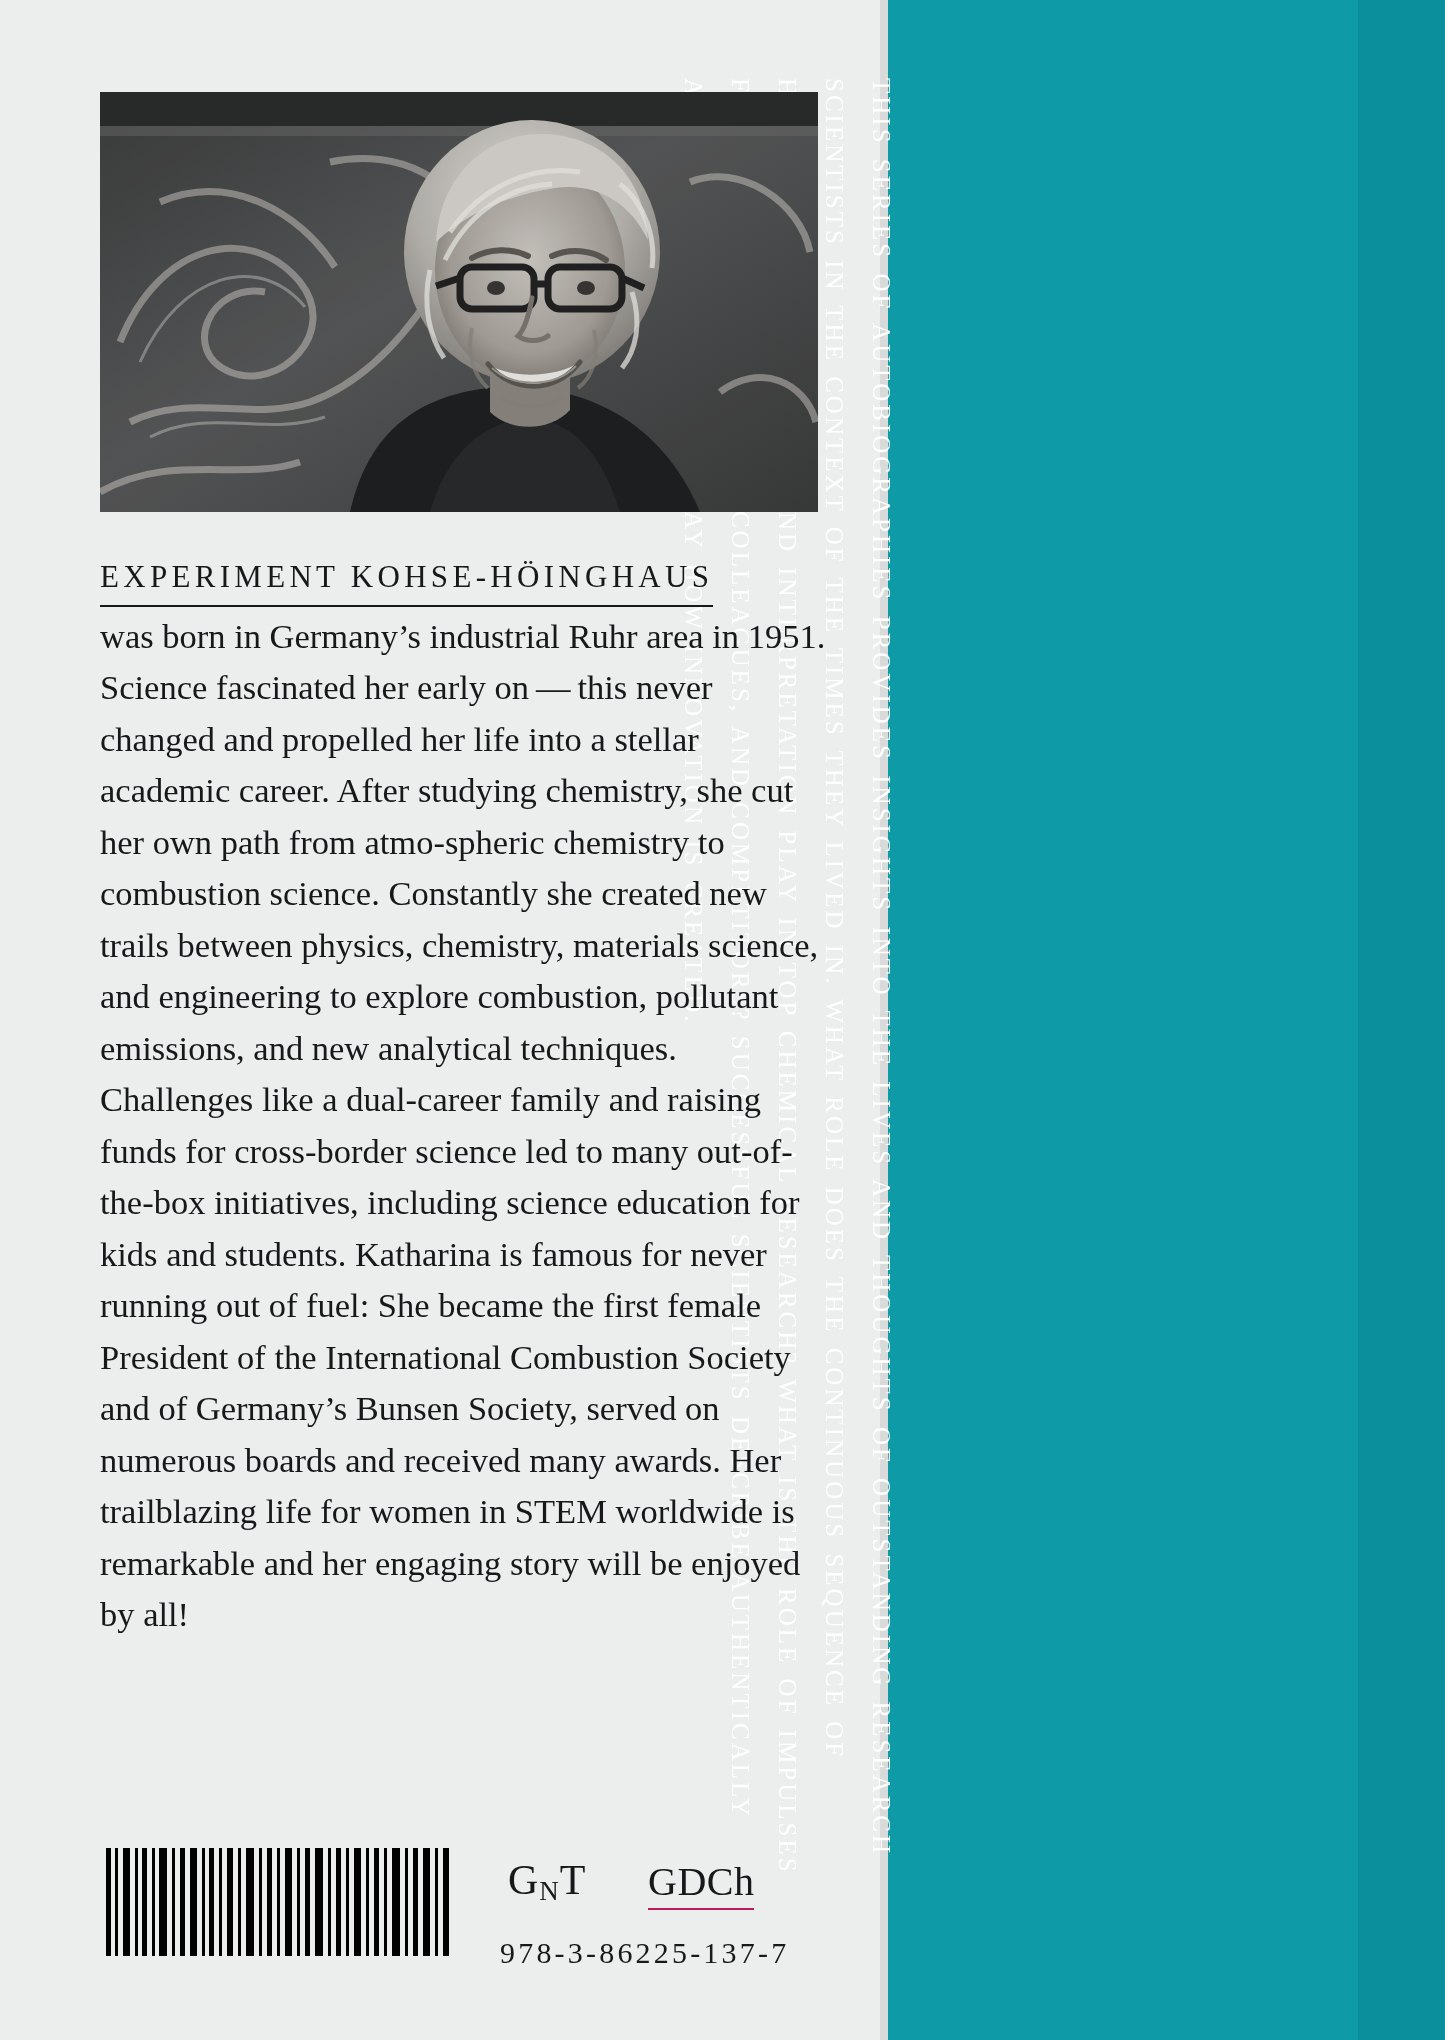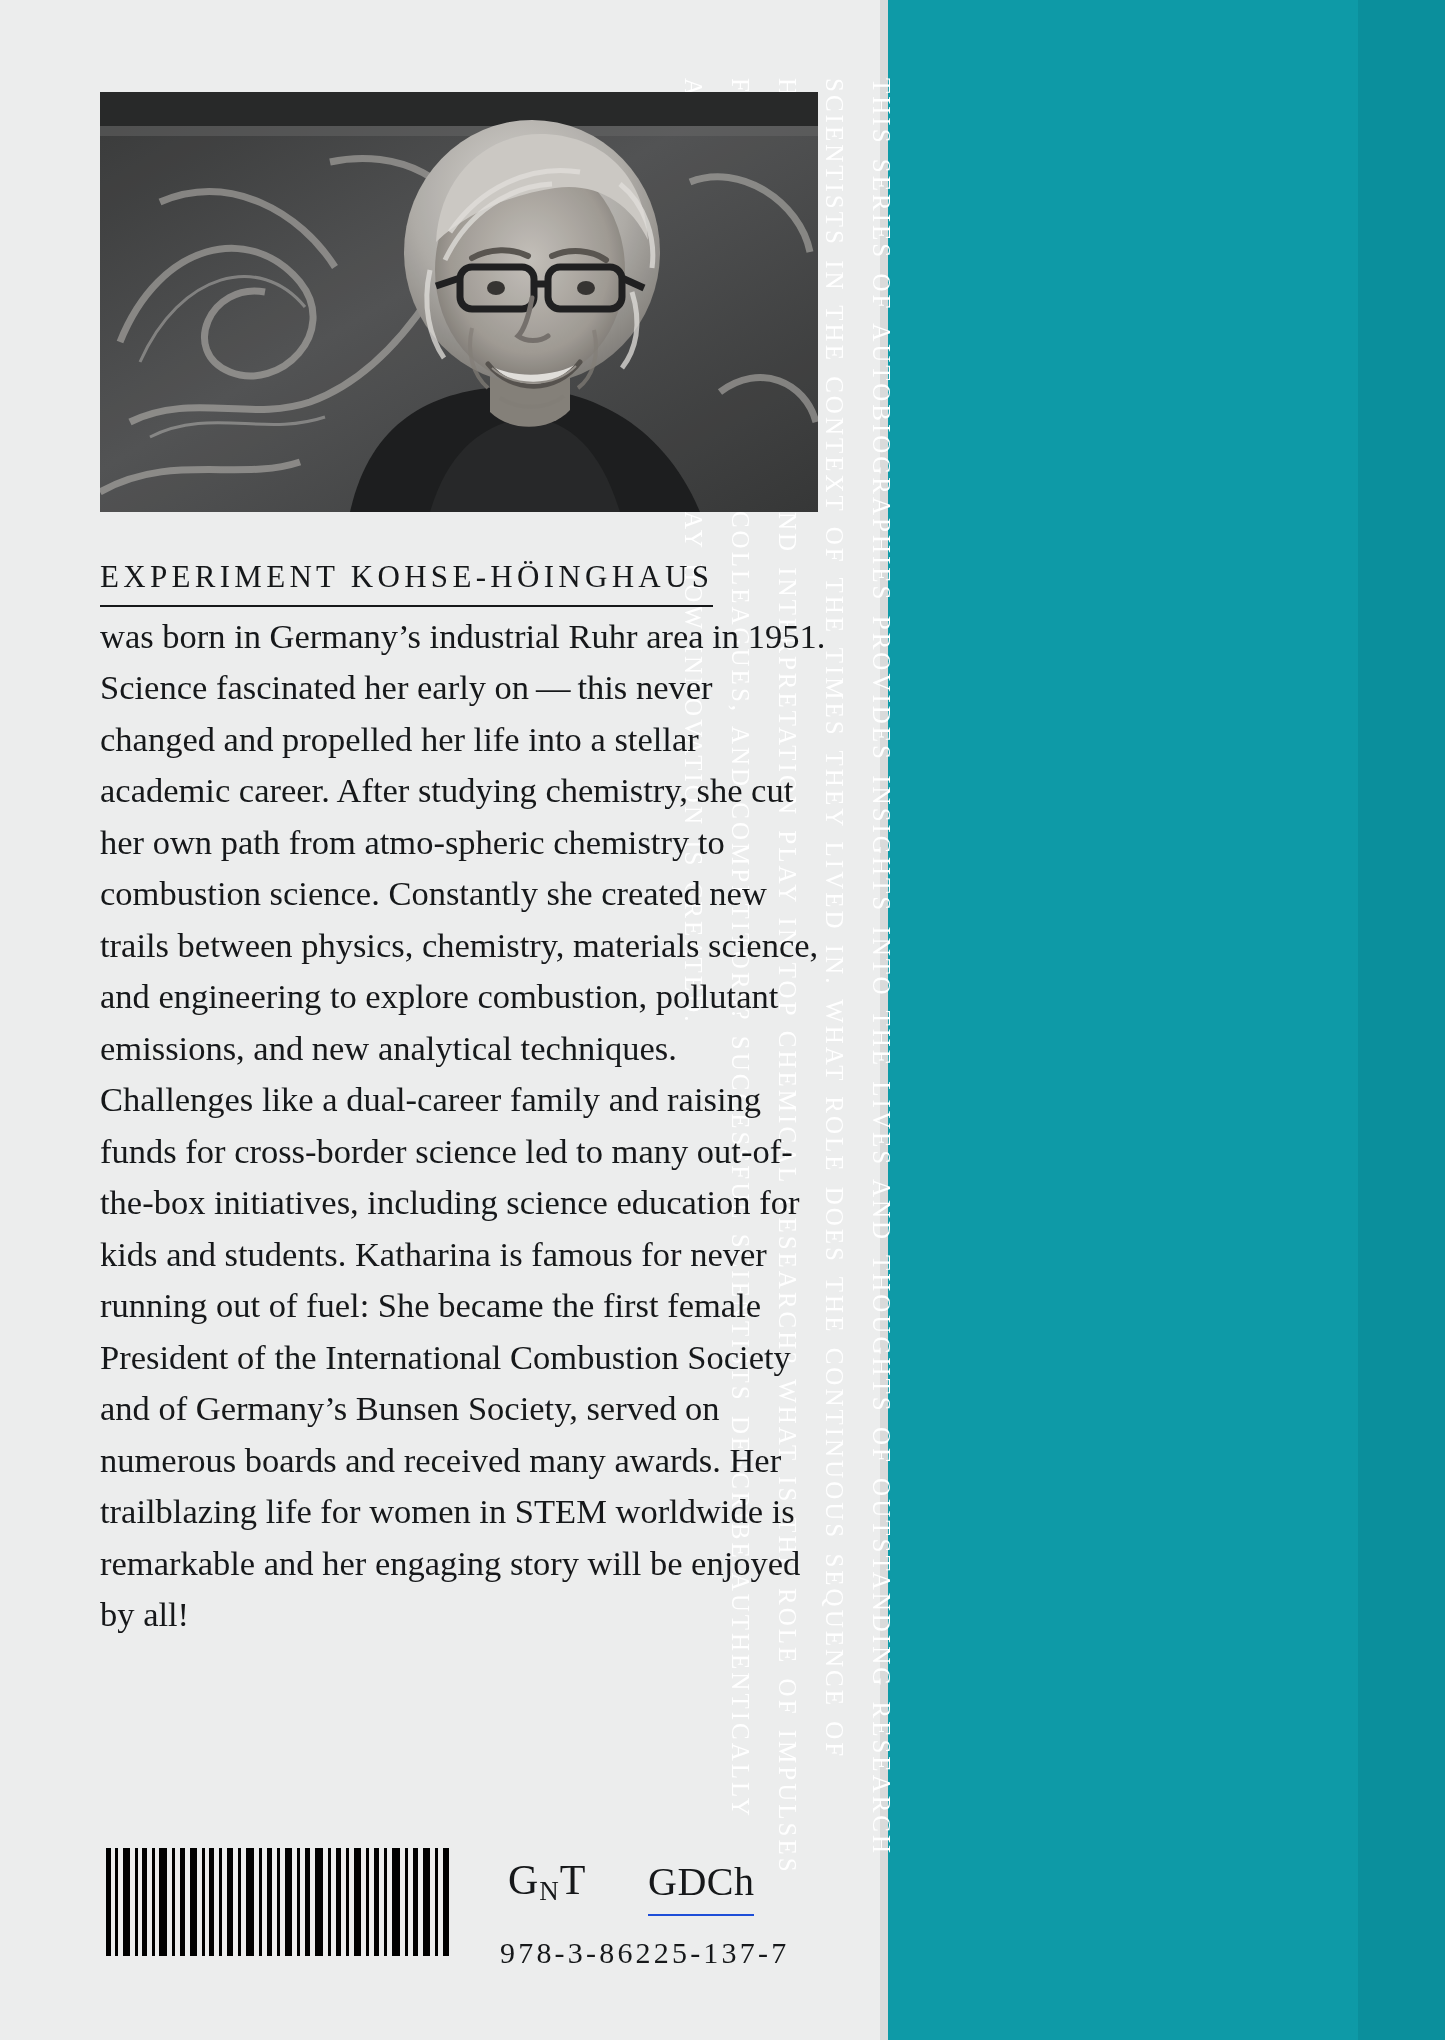--- a/index.html
+++ b/index.html
@@ -125,22 +125,22 @@
     font-size: 27px;
     vertical-align: -6px;
   }
   .logo-gdch {
     position: absolute;
     left: 648px;
     top: 1858px;
     color: #16181a;
     font-size: 40px;
     letter-spacing: 0.5px;
-    border-bottom: 2px solid #1d4ed8;
-    padding-bottom: 9px;
+    border-bottom: 2px solid #be185d;
+    padding-bottom: 3px;
     font-family: "Liberation Serif", serif;
   }
   .isbn {
     position: absolute;
     left: 500px;
     top: 1936px;
     color: #16181a;
     font-size: 30px;
     letter-spacing: 3.2px;
     font-family: "Liberation Serif", serif;

